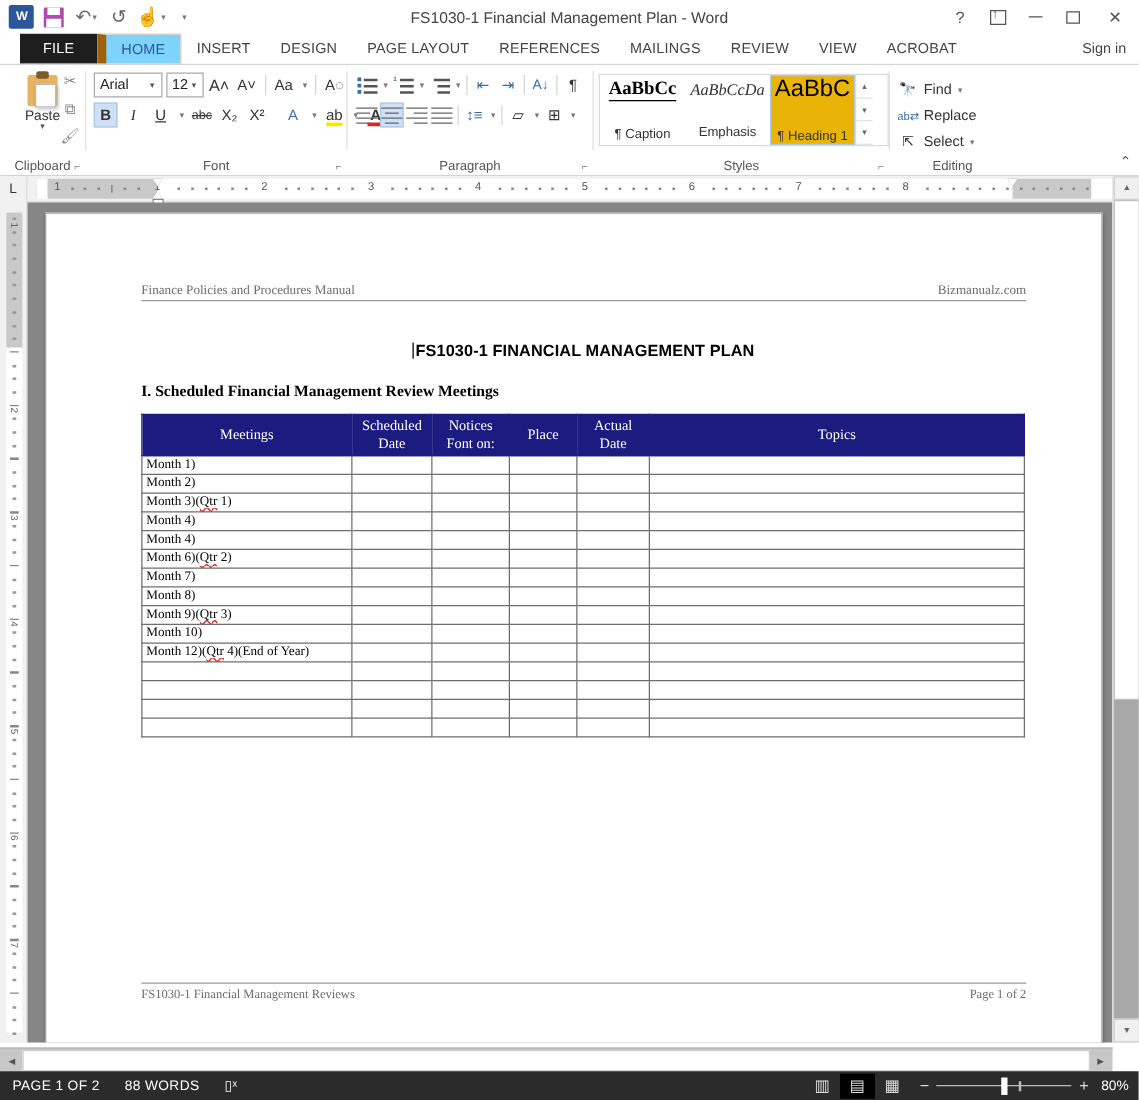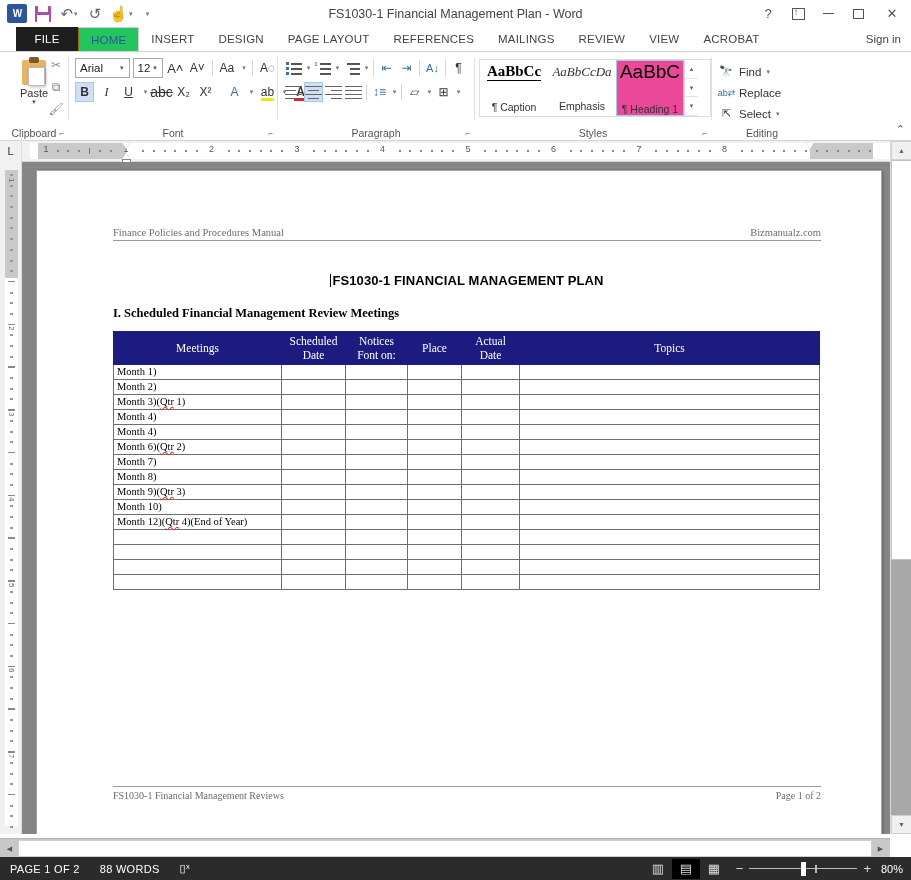--- a/index.html
+++ b/index.html
@@ -61,22 +61,22 @@
   }
   .tab {
     height:24px; padding:0 12px; display:flex; align-items:center;
     font-size:11.5px; color:#444; letter-spacing:.2px;
   }
   .tab.file {
     background:#2b579a; color:#fff; font-weight:normal; width:62px;
     justify-content:center; padding:0;
   }
   .tab.file { background:#2b579a; }
-  .tab.active { color:#2b579a; background:#22c55e; border-top:1px solid #d4d4d4;
-    border-left:1px solid #a16207; border-right:1px solid #d4d4d4; }
+  .tab.active { color:#2b579a; background:#7dd3fc; border-top:1px solid #d4d4d4;
+    border-left:7px solid #a16207; border-right:1px solid #d4d4d4; }
   .signin {
     position:absolute; right:10px; top:27px; height:24px; display:flex; align-items:center;
     font-size:11.5px; color:#444;
   }
   .tab.file { color:#ffffff;margin-left:16px; }
   .tabbar .file-dark { background:#1e1e1e !important; }
 
   
   .ribbon {
     position:absolute; left:0; top:51px; width:911px; height:90px;
@@ -120,21 +120,21 @@
   .fname { width:88px; }
   .fsize { width:42px;text-align:center; }
   .ic {
     min-width:19px; height:20px; display:flex; align-items:center; justify-content:center;
     font-size:12px; color:#333;
   }
   .ic.big { font-size:13px; }
   .vsep { width:1px; height:16px; background:#d6d6d6; margin:0 2px; }
   .ic.bold { font-weight:bold; background:#cfe0f5; border:1px solid #a8c8e8; width:21px; }
   .ic.under { text-decoration:underline; }
-  .ic.strike { text-decoration:line-through; font-size:14px; }
+  .ic.strike { text-decoration:line-through; font-size:10px; }
   .hl-a { position:relative; }
   .bar-yellow { position:absolute; bottom:1px; left:3px; right:3px; height:3px; background:#ffe400; }
   .bar-red { position:absolute; bottom:1px; left:3px; right:3px; height:3px; background:#d62828; }
 
   
   .paragrp { width:196px; padding-left:6px; }
   .para-row { display:flex; align-items:center; gap:1px; height:22px; margin-top:2px; }
   .ic.sel { background:#cfe0f5; border:1px solid #a8c8e8; }
   .listico { width:16px; height:14px; position:relative; }
   .listico i { position:absolute; left:5px; width:11px; height:1.6px; background:#555; }
@@ -145,21 +145,21 @@
   
   .stylesgrp { width:236px; padding-left:4px; }
   .styles-gallery {
     display:flex; align-items:flex-start; margin-top:4px; border:1px solid #dcdcdc; height:58px;
     background:#fff;
   }
   .style-item {
     width:68px; height:56px; display:flex; flex-direction:column; align-items:center;
     justify-content:center; gap:20px;
   }
-  .style-item.sel { border:1px solid #a8c8e8; background:#ec4899; }
+  .style-item.sel { border:1px solid #a8c8e8; background:#eab308; }
   .style-prev { font-size:16px; color:#000; font-family:"Liberation Serif", serif; }
   .style-prev.caption { font-size:15px; font-weight:bold; border-bottom:1.5px solid #000; }
   .style-prev.emph { font-style:italic; font-size:13px; color:#333; }
   .style-prev.h1 { font-size:19px; font-family:"Liberation Sans", sans-serif; }
   .style-name { font-size:10.5px; color:#333; white-space:nowrap; }
   .gal-scroll { width:14px; height:56px; display:flex; flex-direction:column;
     border-left:1px solid #dcdcdc; }
   .gal-scroll div { flex:1; display:flex; align-items:center; justify-content:center;
     font-size:7px; color:#666; border-bottom:1px solid #e4e4e4; }
 

